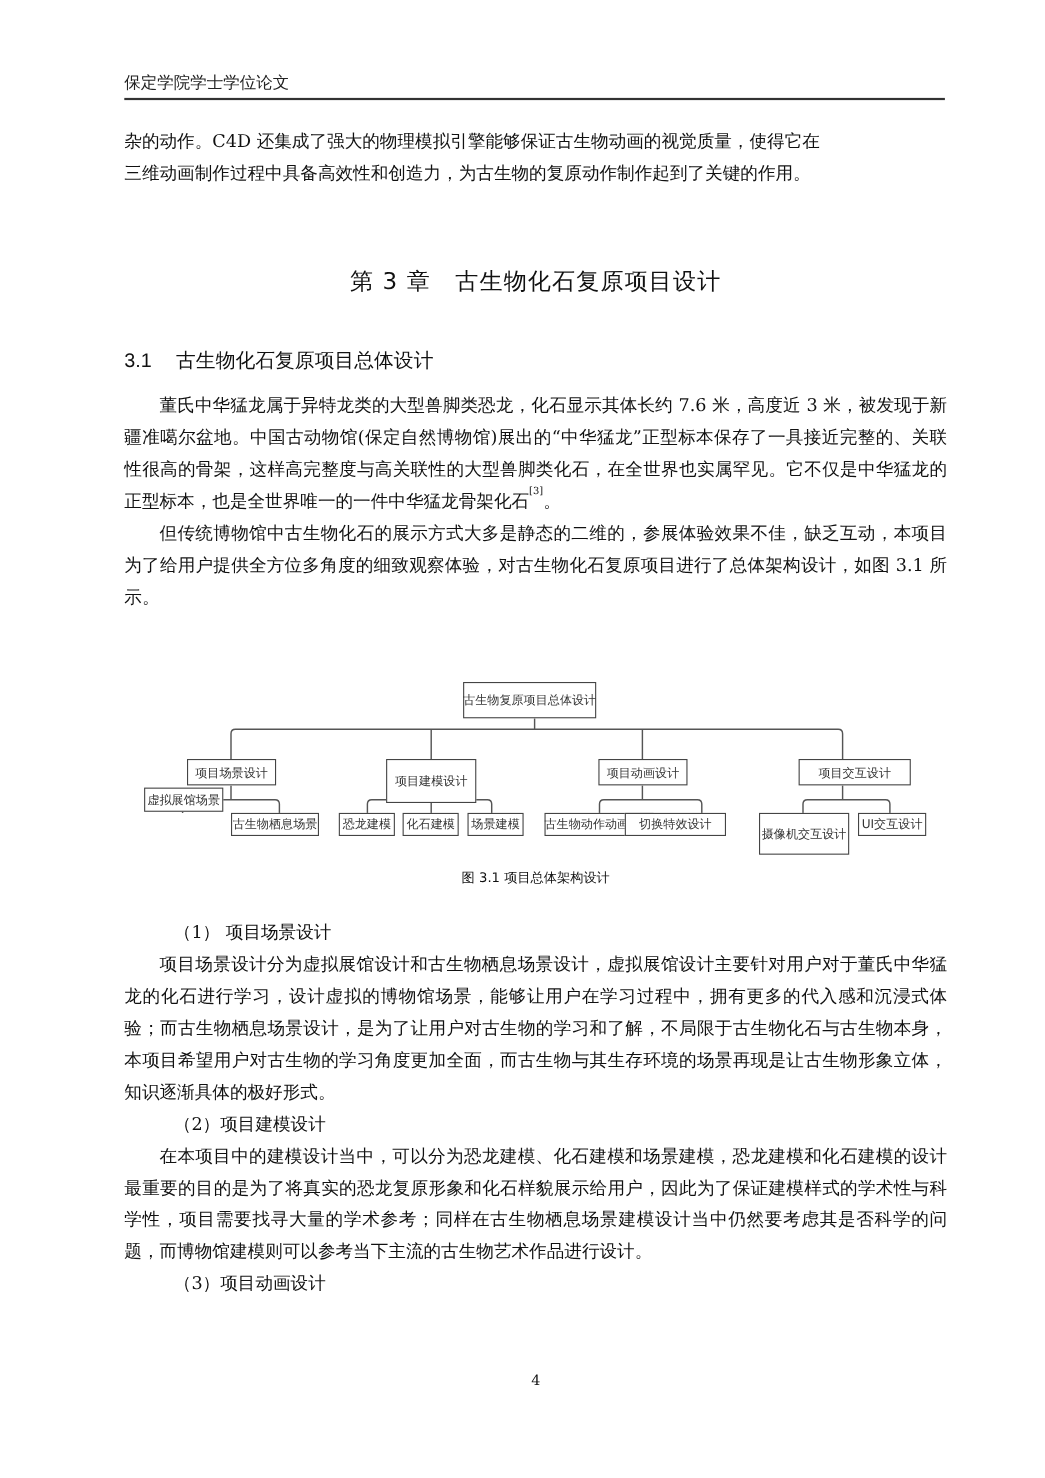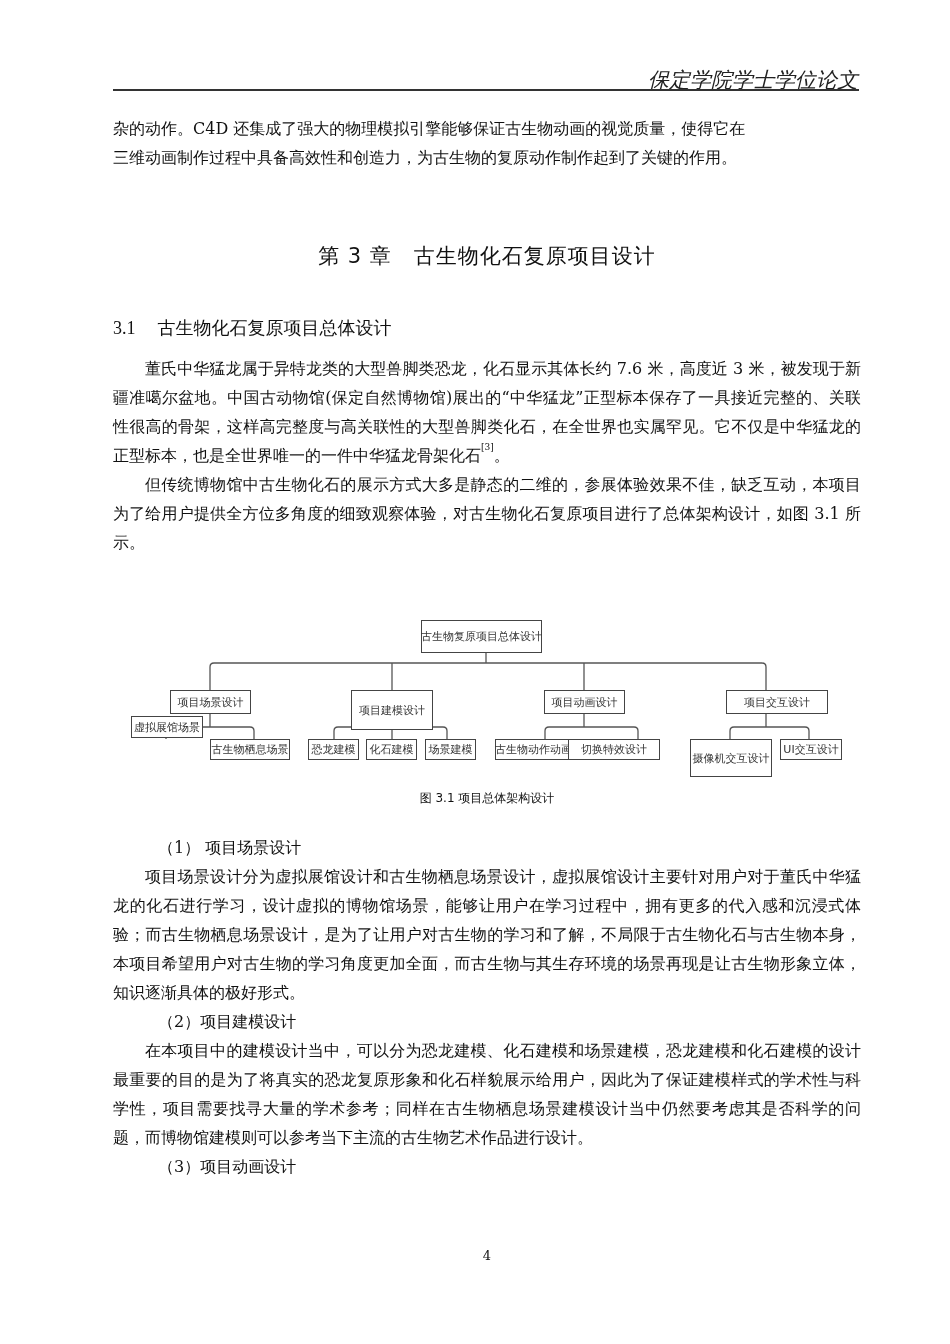--- a/index.html
+++ b/index.html
@@ -1,27 +1,27 @@
 <!DOCTYPE html>
 <html><head>
 <meta charset="utf-8">
 <style>
   html, body { margin:0; padding:0; background:#ffffff; }
   body { width:950px; height:1344px; position:relative; overflow:hidden;
          font-family:"DejaVu Serif","Liberation Serif",serif; color:#111; }
-  .header { position:absolute; left:113px; top:66px; width:745px; text-align:right;
-            font-size:21px; color:#222;font-style:italic; }
+  .header { position:absolute; left:113px; top:66px; width:745px; text-align:left;
+            font-size:15px; color:#222; }
   .header-rule { position:absolute; left:113px; top:89px; width:746px; height:2px; background:#333; }
   .body-text { position:absolute; left:113px; width:748px; font-size:16px; line-height:29px;
                text-align:justify; }
   .para { margin:0; text-indent:2em; }
   .para.noindent { text-indent:0; }
   .chapter { position:absolute; left:113px; width:748px; top:242px; text-align:center;
              font-family:"DejaVu Sans","Liberation Sans",sans-serif; font-size:21px; letter-spacing:1px; }
-  .section { position:absolute; left:113px; top:316px; font-family:Liberation Serif, serif;
+  .section { position:absolute; left:113px; top:316px; font-family:Liberation Sans, sans-serif;
              font-size:18px; }
   .section .num { margin-right:22px; }
   .fig-caption { position:absolute; left:113px; width:748px; top:790px; text-align:center;
                  font-family:"DejaVu Sans","Liberation Sans",sans-serif; font-size:12px; }
   .sub-heading { margin:0; padding-left:45px; }
   .page-num { position:absolute; left:113px; width:748px; top:1248px; text-align:center; font-size:13px; }
   sup { font-size:9px; vertical-align:top; line-height:12px; }
   .diagram { position:absolute; left:0; top:0; width:950px; height:1344px; pointer-events:none; }
   .dbox { position:absolute; border:1.5px solid #444; background:#fff; box-sizing:border-box;
           font-family:"DejaVu Sans","Liberation Sans",sans-serif; font-size:11px; color:#333;

